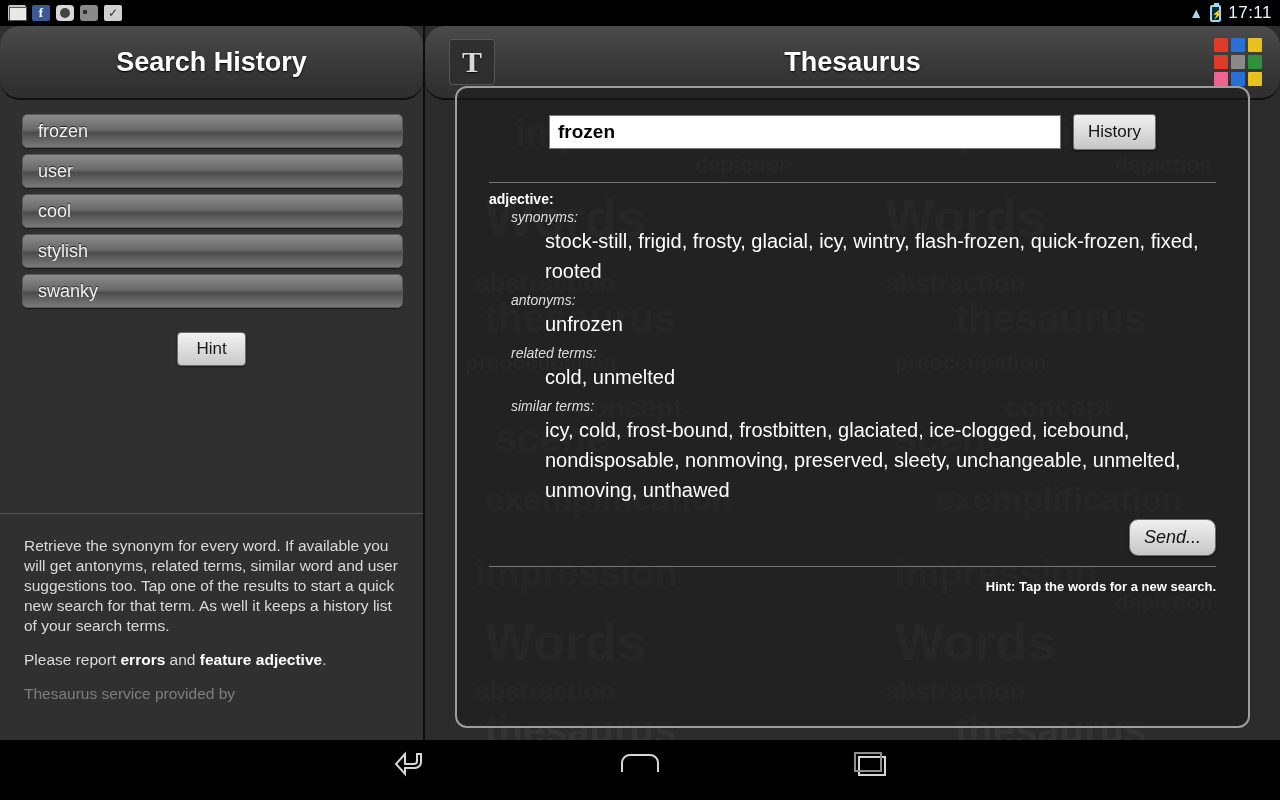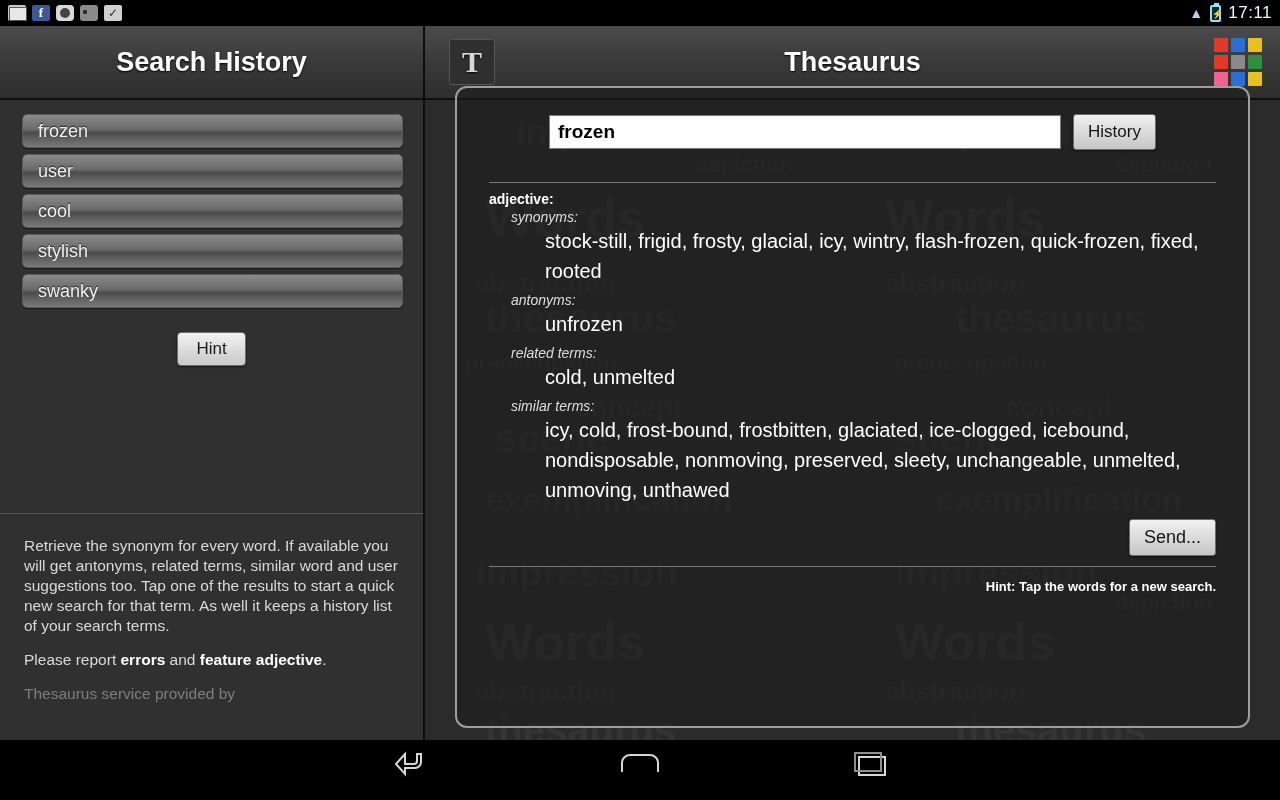--- a/index.html
+++ b/index.html
@@ -72,20 +72,21 @@
     background: #303030;
     border-right: 2px solid #0d0d0d;
     display: flex; flex-direction: column;
   }
   .actionbar {
     height: 74px;
     background: linear-gradient(to bottom, #4b4b4b 0%, #3a3a3a 50%, #2e2e2e 100%);
     border-bottom: 2px solid #101010;
     display: flex; align-items: center; justify-content: center;
     position: relative;
+    border-radius: 20px;
   }
   .actionbar .title {
     color: #fff; font-size: 27px; font-weight: bold;
     text-shadow: 0 1px 2px #000;
   }
   #history-list {
     padding: 14px 20px 0 22px;
   }
   .hist-item {
     height: 34px;
@@ -194,24 +195,25 @@
     box-shadow: 0 1px 2px rgba(0,0,0,.6);
   }
   .rule { border-top: 1px solid #777; margin: 32px 0 0 0; }
   #results { padding-top: 8px; color: #f0f0f0; }
   .pos { font-size: 14px; font-weight: bold; color: #ffffff; margin-bottom: 2px; }
   .grp-label { font-size: 14px; font-style: italic; color: #dedede; margin-left: 22px; }
   .grp-words { font-size: 20px; color: #ffffff; margin: 1px 0 6px 56px; line-height: 30px; }
   #send-row { display: flex; justify-content: flex-end; margin-top: 14px; }
   #send-btn {
     background: linear-gradient(to bottom, #f0f0f0, #c6c6c6);
-    border: 1px solid #6d6d6d; border-radius: 3px;
+    border: 1px solid #6d6d6d; border-radius: 9px;
     color: #141414; font-size: 18px;
     padding: 7px 14px;
     box-shadow: 0 1px 2px rgba(0,0,0,.6);
+    font-style: italic;
   }
   #hint-rule { border-top: 1px solid #777; margin-top: 10px; }
   #hint {
     text-align: right; color: #ffffff; font-size: 13px; font-weight: bold;
     margin-top: 12px;
   }
 
   
   #navbar {
     position: absolute; left: 0; top: 740px;

